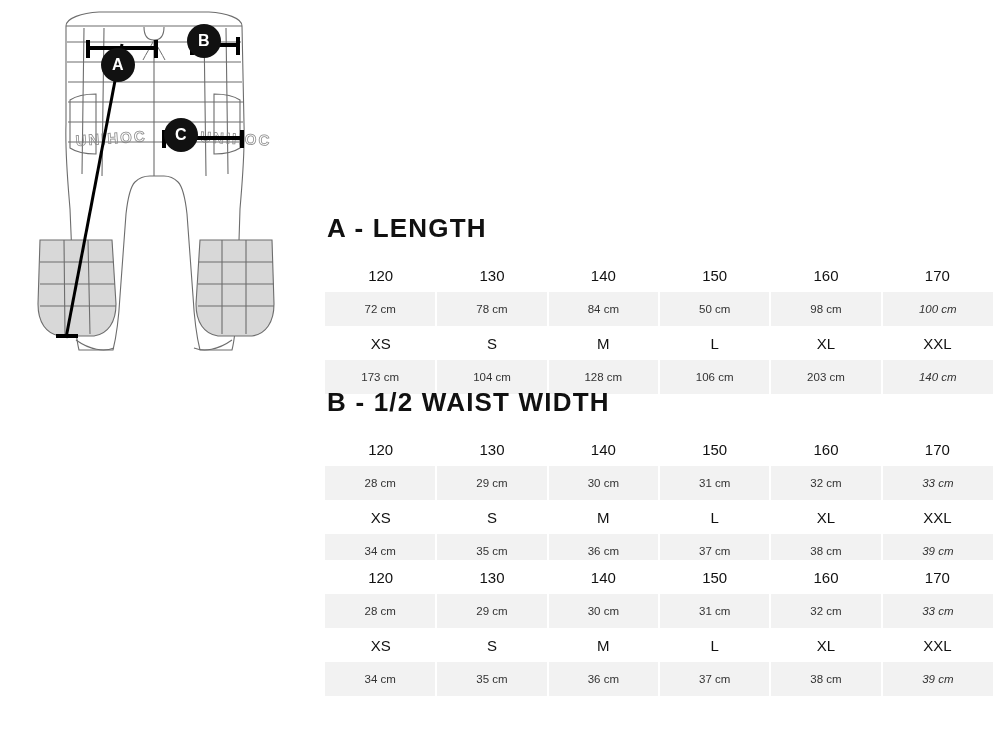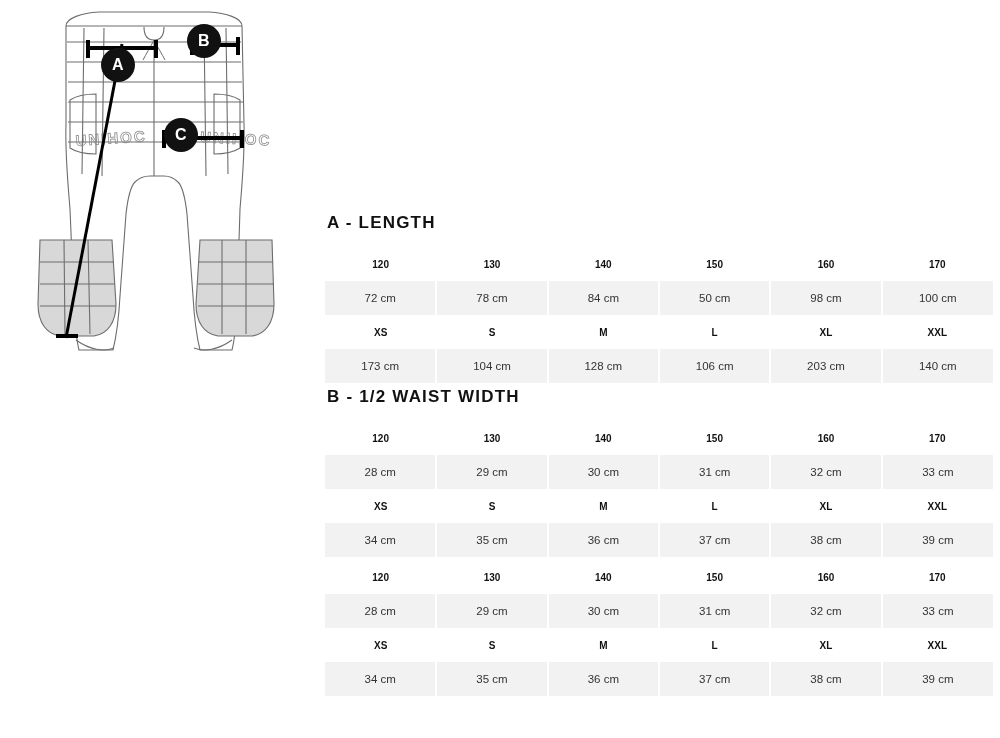--- a/index.html
+++ b/index.html
@@ -63,21 +63,21 @@
   .section {
     position: absolute;
     left: 0;
     width: 668px;
   }
   #section-a { top: 213px; }
   #section-b { top: 387px; }
   #section-c { top: 560px; }
 
   .section-title {
-    font-size: 17px;
+    font-size: 26px;
     font-weight: bold;
     color: #111111;
     letter-spacing: 1.2px;
     margin: 0 0 14px 2px;
     font-family: "Liberation Sans", sans-serif;
   }
 
   table.size-table {
     border-collapse: collapse;
     width: 668px;
@@ -86,33 +86,33 @@
   table.size-table td {
     height: 32px;
     text-align: center;
     vertical-align: middle;
     font-size: 11.5px;
     color: #222222;
     border: none;
   }
   tr.head-row td {
     background: #ffffff;
-    font-weight: bold;
-    font-size: 10px;
+    font-weight: normal;
+    font-size: 15px;
     color: #111111;
   }
   tr.value-row td {
     background: #f2f2f2;
     font-weight: normal;
     color: #333333;
     border-left: 2px solid #0f766e;
     border-right: 2px solid #ffffff;
   }
   tr.value-row td:first-child { border-left: none; }
-  tr.value-row td:last-child { border-right: none; }
+  tr.value-row td:last-child { border-right: none; font-style: italic; }
 </style>
 </head>
 <body>
 
 <div id="diagram-panel">
 
   <svg id="pants-figure" viewBox="0 0 300 356">
     <g fill="none" stroke="#6d6d6d" stroke-width="1.1">
 
       <path d="M62 22 C62 14 78 9 95 8 L205 8 C222 9 238 14 238 22

